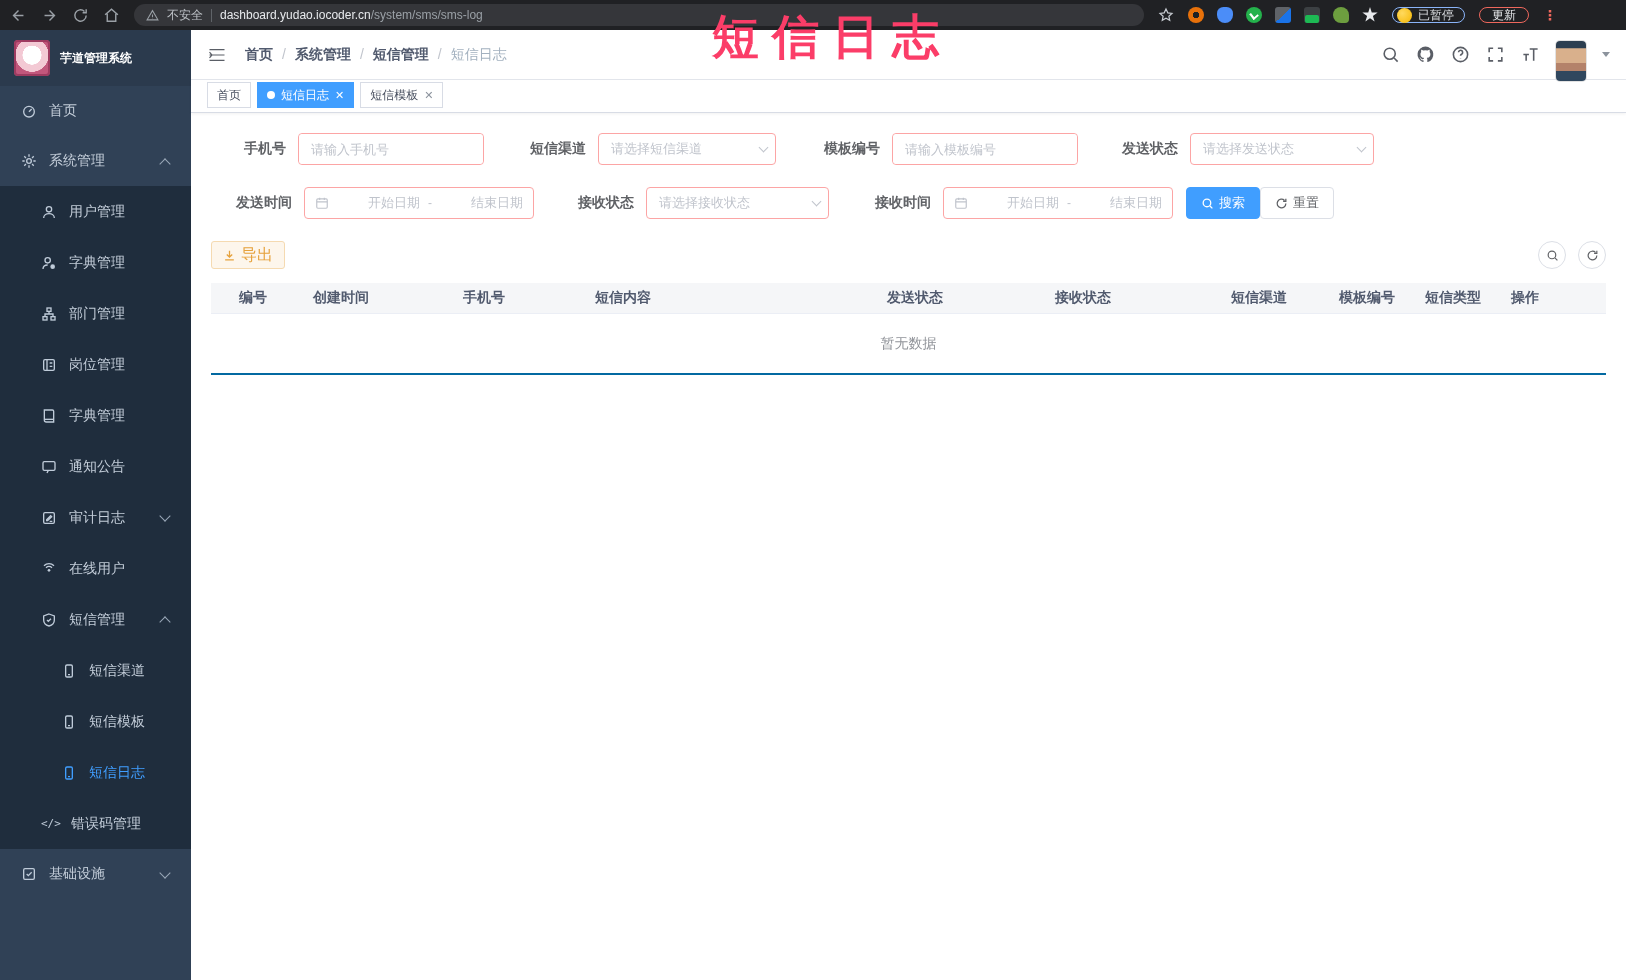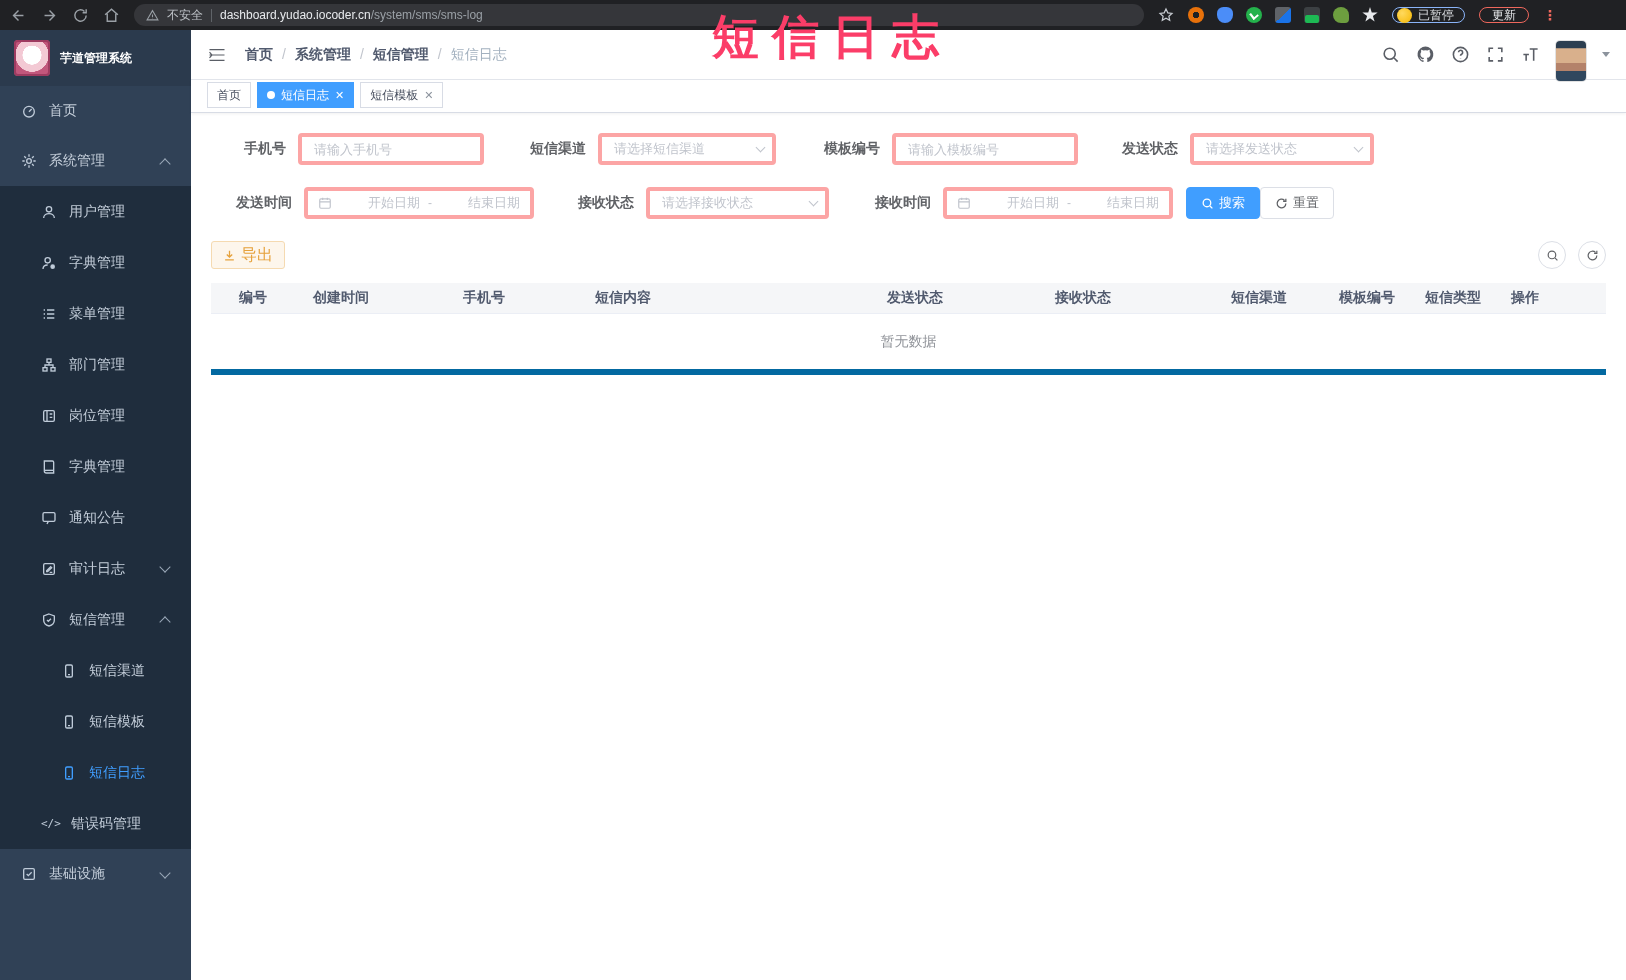--- a/index.html
+++ b/index.html
@@ -94,21 +94,21 @@
   .tag .tag-close { font-size:11px; color:#8c939d; cursor:pointer; line-height:1; }
   .tag.active { background:#409eff; border-color:#409eff; color:#fff; }
   .tag.active .dot { display:block; }
   .tag.active .tag-close { color:#fff; }
 
   
   .content { flex:1 1 auto; padding:20px 20px 0 20px; position:relative; overflow:hidden; }
   .filter-row { display:flex; align-items:center; margin-bottom:22px; }
   .f-item { display:flex; align-items:center; }
   .f-label { font-size:14px; color:#606266; font-weight:bold; margin-right:12px; white-space:nowrap; }
-  .inp, .sel, .range { height:32px; border:4px solid #fca5a5; border-radius:4px; background:#fff;
+  .inp, .sel, .range { height:32px; border:1px solid #fca5a5; border-radius:4px; background:#fff;
     font-size:13px; display:flex; align-items:center; }
   .inp input { border:none; outline:none; width:100%; height:100%; padding:0 12px; font-size:13px;
     border-radius:4px; font-family:inherit; color:#606266; }
   .inp input::placeholder { color:#c0c4cc; }
   .inp { width:186px; }
   .sel { width:184px; padding:0 8px 0 12px; justify-content:space-between; cursor:pointer; }
   .sel .ph { color:#c0c4cc; }
   .sel .sel-arrow { width:7px; height:7px; border-right:1.2px solid #c0c4cc;
     border-bottom:1.2px solid #c0c4cc; transform:rotate(45deg); margin-top:-4px; }
   .range { width:230px; padding:0 10px; gap:8px; cursor:pointer; }
@@ -138,21 +138,21 @@
   .th:nth-child(2){ width:150px; }
   .th:nth-child(3){ width:132px; }
   .th:nth-child(4){ width:292px; }
   .th:nth-child(5){ width:168px; }
   .th:nth-child(6){ width:176px; }
   .th:nth-child(7){ width:108px; }
   .th:nth-child(8){ width:86px; }
   .th:nth-child(9){ width:86px; }
   .th:nth-child(10){ flex:1; }
   .empty-row { height:61px; display:flex; align-items:center; justify-content:center;
-    color:#909399; font-size:14px; border-bottom:6px solid #0369a1; }
+    color:#909399; font-size:14px; border-bottom:2px solid #0369a1; }
 
   
   .overlay-title { position:absolute; left:712px; top:6px; z-index:50; font-size:47px;
     font-weight:bold; color:#fb3d68; letter-spacing:13px; white-space:nowrap;
     pointer-events:none; }
 </style>
 </head>
 <body>
 
 <div class="chrome">
@@ -239,26 +239,20 @@
       <div class="menu-item">
         <svg class="mi-icon" viewBox="0 0 24 24" fill="none" stroke="currentColor" stroke-width="2">
             <circle cx="10" cy="8" r="4"></circle>
             <path d="M3 21c0-4 3.2-6 7-6"></path>
             <circle cx="17.5" cy="17.5" r="3.5" fill="currentColor" stroke="none"></circle>
           </svg>
         <span class="mi-label">字典管理</span>
       </div>
       <div class="menu-item">
         <svg class="mi-icon" viewBox="0 0 24 24" fill="none" stroke="currentColor" stroke-width="2">
-            <path d="M4 6h2M4 12h2M4 18h2M9 6h11M9 12h11M9 18h11"></path>
-          </svg>
-        <span class="mi-label">菜单管理</span>
-      </div>
-      <div class="menu-item">
-        <svg class="mi-icon" viewBox="0 0 24 24" fill="none" stroke="currentColor" stroke-width="2">
             <rect x="9" y="3" width="6" height="5"></rect>
             <rect x="3" y="16" width="6" height="5"></rect>
             <rect x="15" y="16" width="6" height="5"></rect>
             <path d="M12 8v4M6 16v-4h12v4"></path>
           </svg>
         <span class="mi-label">部门管理</span>
       </div>
       <div class="menu-item">
         <svg class="mi-icon" viewBox="0 0 24 24" fill="none" stroke="currentColor" stroke-width="2">
             <rect x="4" y="4" width="16" height="16" rx="2"></rect>
@@ -280,20 +274,27 @@
           </svg>
         <span class="mi-label">通知公告</span>
       </div>
       <div class="menu-item">
         <svg class="mi-icon" viewBox="0 0 24 24" fill="none" stroke="currentColor" stroke-width="2">
             <rect x="4" y="4" width="16" height="16" rx="2"></rect>
             <path d="M8.5 14.5l6-6 1.5 1.5-6 6H8.5v-1.5zM13 17h4"></path>
           </svg>
         <span class="mi-label">审计日志</span>
         <span class="chevron down"></span>
+      </div>
+      <div class="menu-item">
+        <svg class="mi-icon" viewBox="0 0 24 24" fill="none" stroke="currentColor" stroke-width="2">
+            <circle cx="12" cy="14" r="2" fill="currentColor" stroke="none"></circle>
+            <path d="M7.5 10a6.5 6.5 0 0 1 9 0M4.5 7a11 11 0 0 1 15 0"></path>
+          </svg>
+        <span class="mi-label">在线用户</span>
       </div>
       <div class="menu-item">
         <svg class="mi-icon" viewBox="0 0 24 24" fill="none" stroke="currentColor" stroke-width="2">
             <path d="M12 3l8 3v6c0 5-3.5 8-8 9-4.5-1-8-4-8-9V6l8-3z"></path>
             <path d="M9 12l2 2 4-4"></path>
           </svg>
         <span class="mi-label">短信管理</span>
         <span class="chevron up"></span>
       </div>
       <div class="menu-item lv3">

